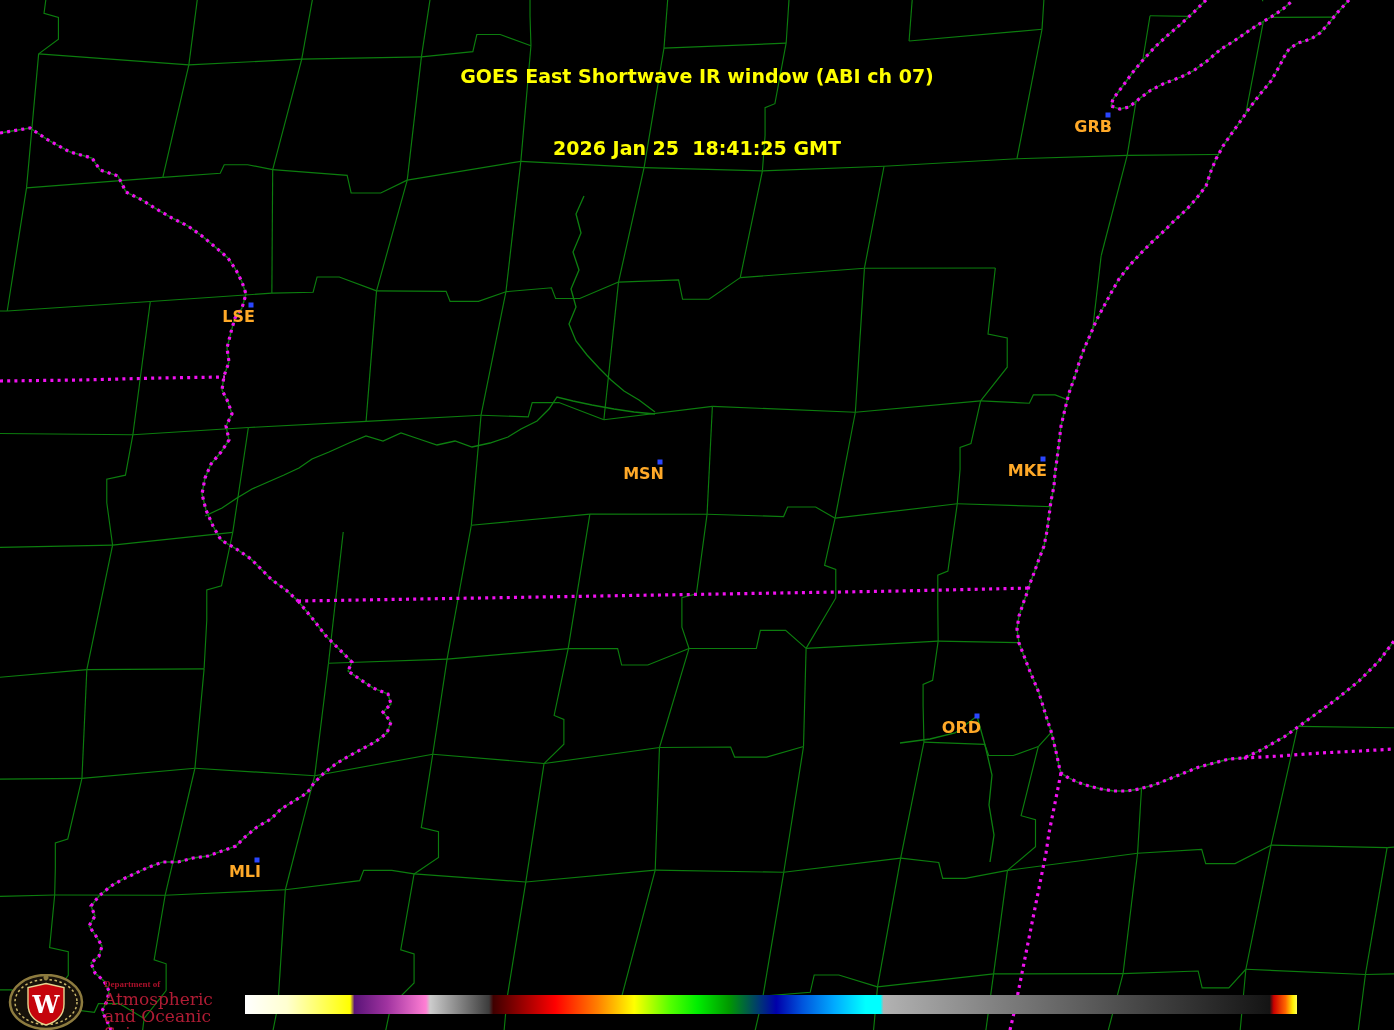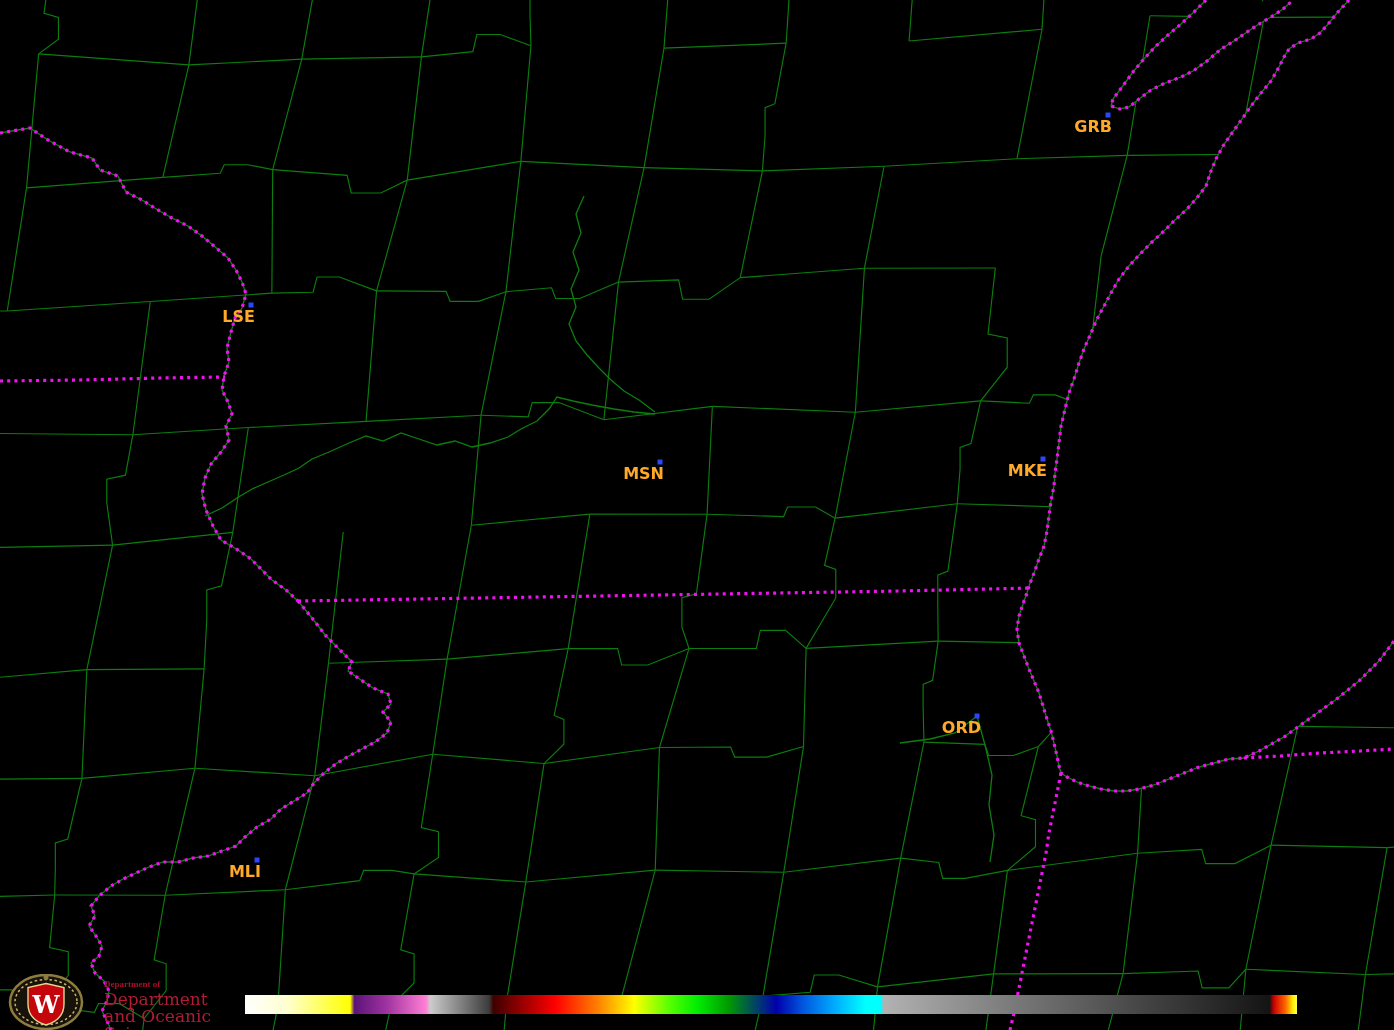--- a/index.html
+++ b/index.html
@@ -326,31 +326,35 @@
         <text x="664" y="479" text-anchor="end" fill="#ffa928" font-size="16" font-weight="bold">MSN</text>
         <rect x="1040.5" y="456.5" width="5" height="5" fill="#2a46ff"></rect>
         <text x="1047" y="476" text-anchor="end" fill="#ffa928" font-size="16" font-weight="bold">MKE</text>
         <rect x="974.5" y="713.5" width="5" height="5" fill="#2a46ff"></rect>
         <text x="981" y="733" text-anchor="end" fill="#ffa928" font-size="16" font-weight="bold">ORD</text>
         <rect x="254.5" y="857.5" width="5" height="5" fill="#2a46ff"></rect>
         <text x="261" y="877" text-anchor="end" fill="#ffa928" font-size="16" font-weight="bold">MLI</text>
       </g>
   </svg>
 
+  <div class="title" style="color: rgb(255, 255, 0);">
+    <div>GOES East Shortwave IR window (ABI ch 07)</div>
+    <div>2026 Jan 25  18:41:25 GMT</div>
+  </div>
 
   <div class="colorbar" id="colorbar" style="background: linear-gradient(to right, rgb(255, 255, 255) 0%, rgb(255, 255, 208) 4%, rgb(255, 255, 0) 10%, rgb(90, 20, 120) 10.4%, rgb(160, 51, 160) 13.5%, rgb(255, 127, 212) 17.2%, rgb(204, 204, 204) 17.6%, rgb(60, 60, 60) 23.2%, rgb(63, 0, 0) 23.6%, rgb(255, 0, 0) 29.5%, rgb(255, 127, 0) 33.5%, rgb(255, 255, 0) 37%, rgb(85, 255, 0) 40.4%, rgb(0, 238, 0) 43%, rgb(0, 153, 0) 46%, rgb(0, 51, 119) 49%, rgb(0, 0, 170) 50.5%, rgb(0, 85, 221) 53%, rgb(0, 170, 255) 56%, rgb(0, 255, 255) 59%, rgb(0, 255, 255) 60.4%, rgb(178, 178, 178) 60.7%, rgb(126, 126, 126) 72%, rgb(66, 66, 66) 86%, rgb(20, 20, 20) 97.4%, rgb(204, 0, 0) 97.8%, rgb(255, 102, 0) 98.9%, rgb(255, 238, 0) 99.6%, rgb(255, 255, 85) 100%);"></div>
 
   <div class="logo">
     <svg width="92" height="56" viewBox="0 0 92 56">
       <ellipse cx="42" cy="28" rx="36" ry="27" fill="#17120a" stroke="#8d7b3f" stroke-width="2.5"></ellipse>
       <ellipse cx="42" cy="28" rx="31" ry="22.5" fill="none" stroke="#c9b56a" stroke-width="1.5" stroke-dasharray="2.5,2.5"></ellipse>
       <circle cx="42" cy="3.5" r="2.5" fill="#8d7b3f"></circle>
       <path d="M42,9.5 L60,13.5 60,30 C60,42 52,48 42,51 C32,48 24,42 24,30 L24,13.5 Z" fill="#c5050c" stroke="#e6d690" stroke-width="1.4"></path>
       <text x="42" y="39" text-anchor="middle" fill="#ffffff" font-size="24" font-weight="bold" font-family="DejaVu Serif, Liberation Serif, serif">W</text>
     </svg>
     <div class="logo-text">
       <div class="logo-dept">Department of</div>
-      <div class="logo-line">Department</div>
+      <div class="logo-line">Atmospheric</div>
       <div class="logo-line">and Oceanic Sciences</div>
     </div>
   </div>
 
 </div>
 
 </body></html>

